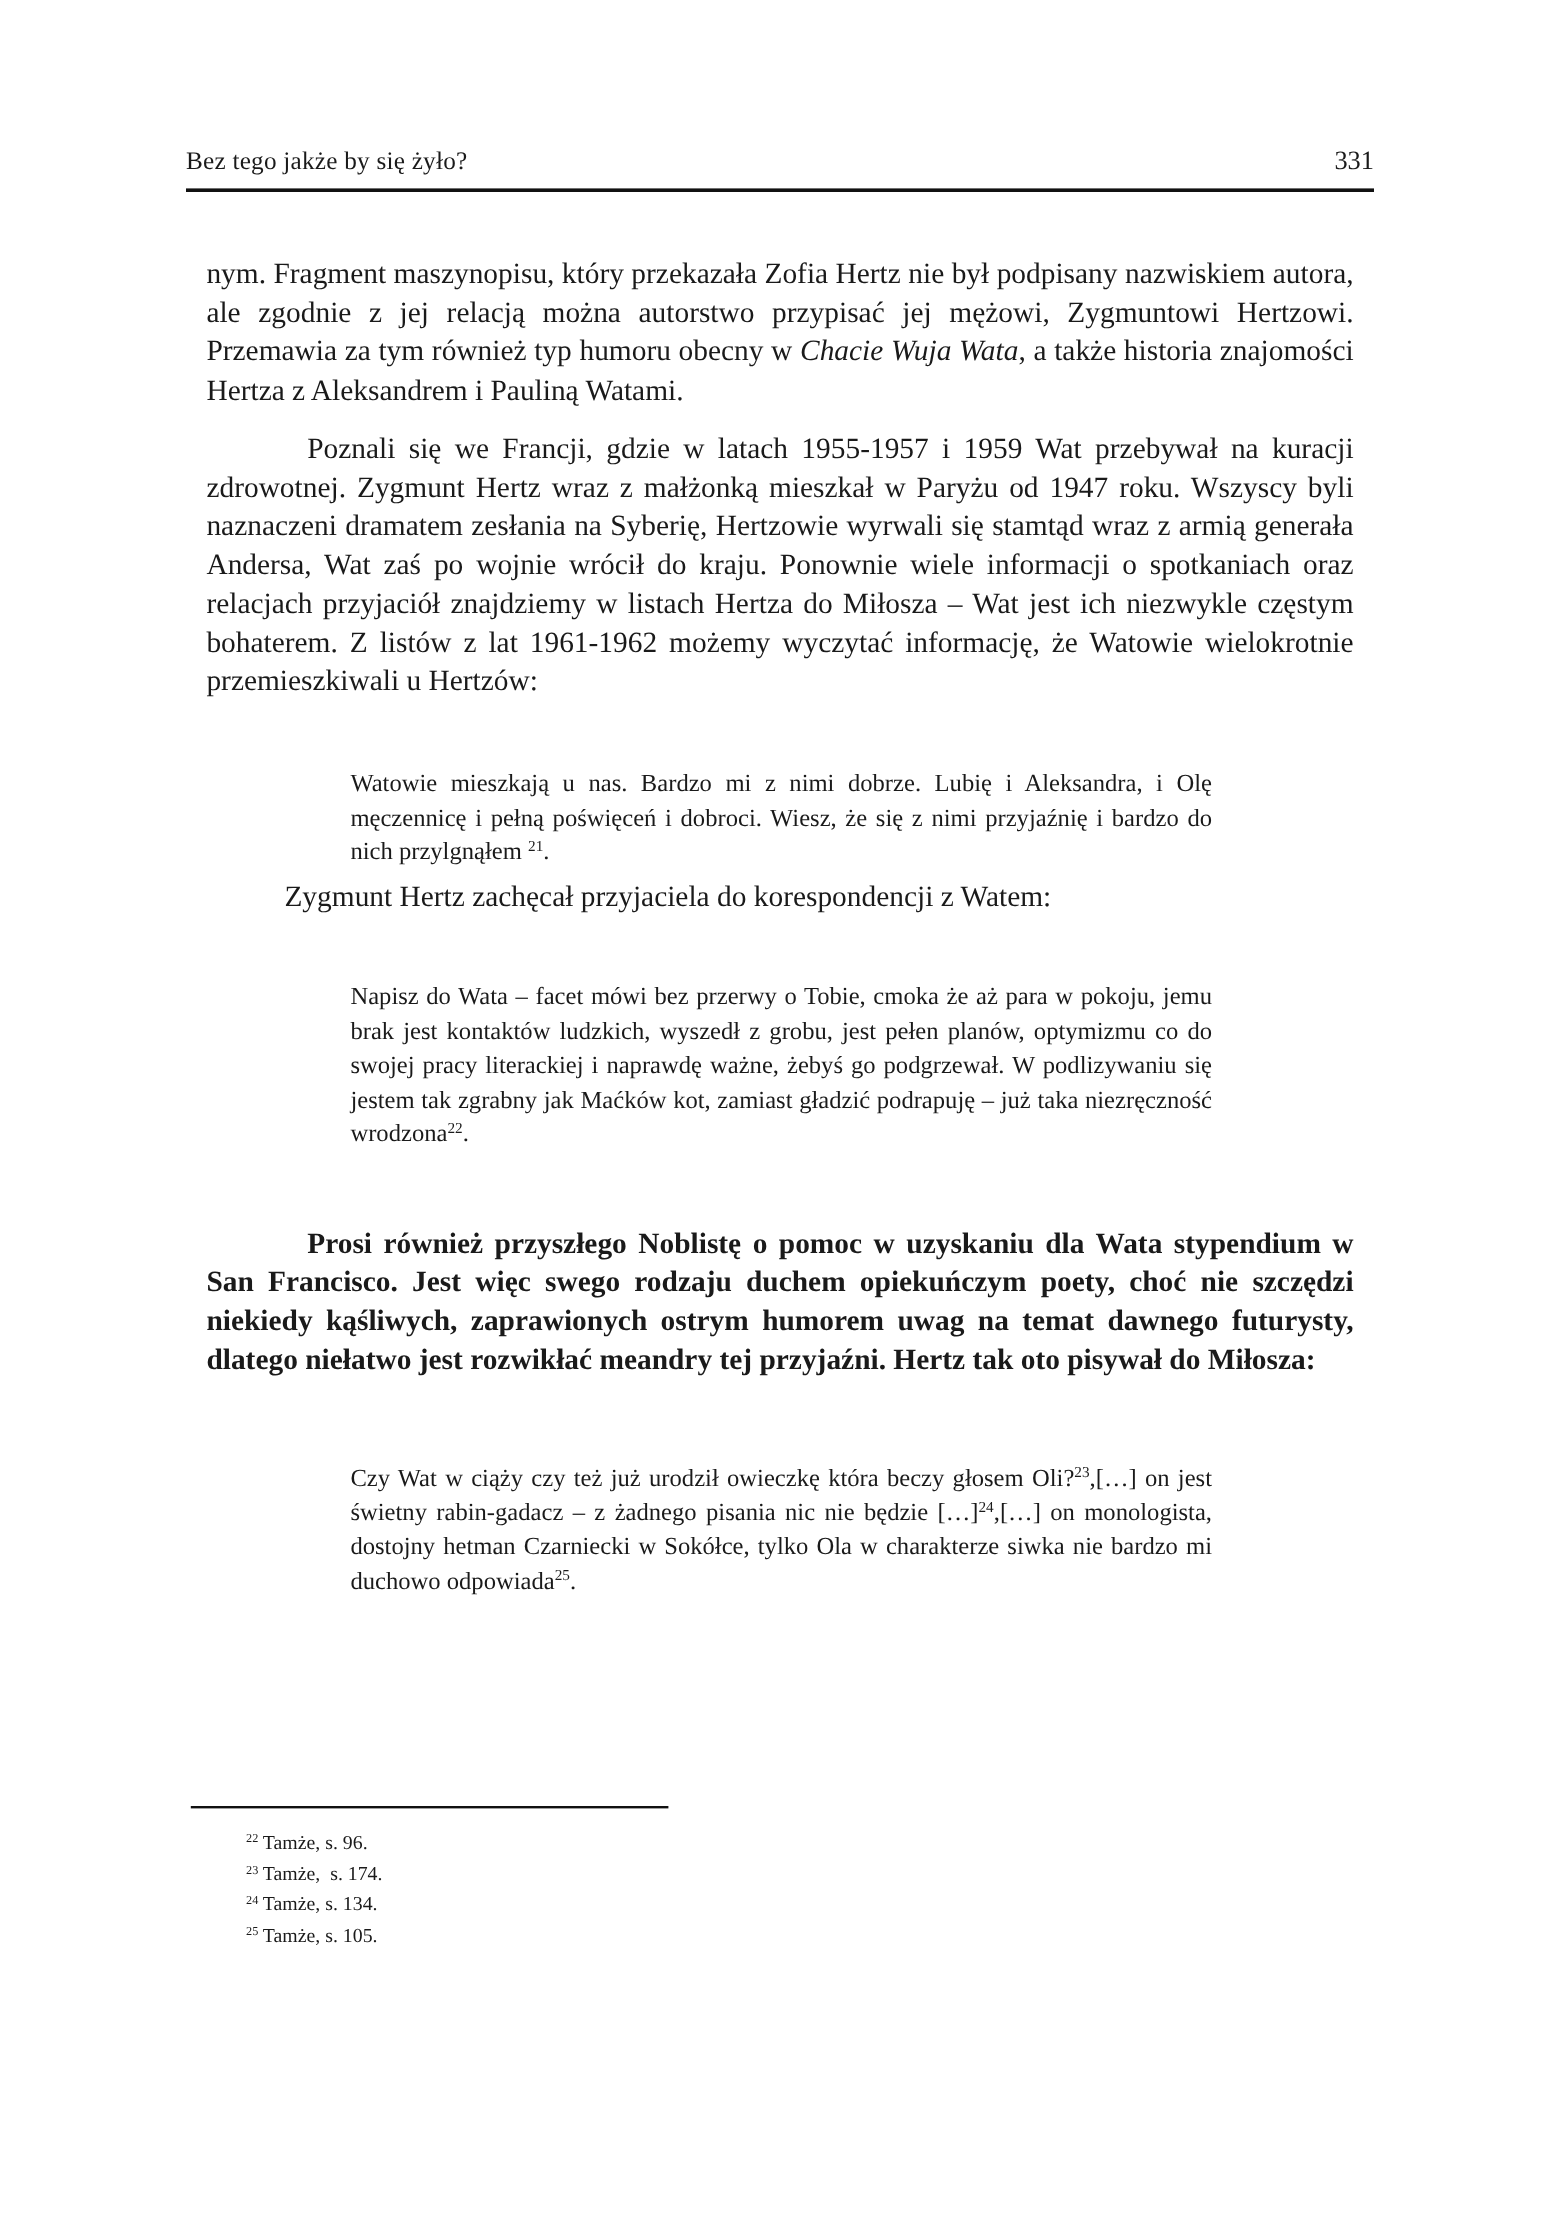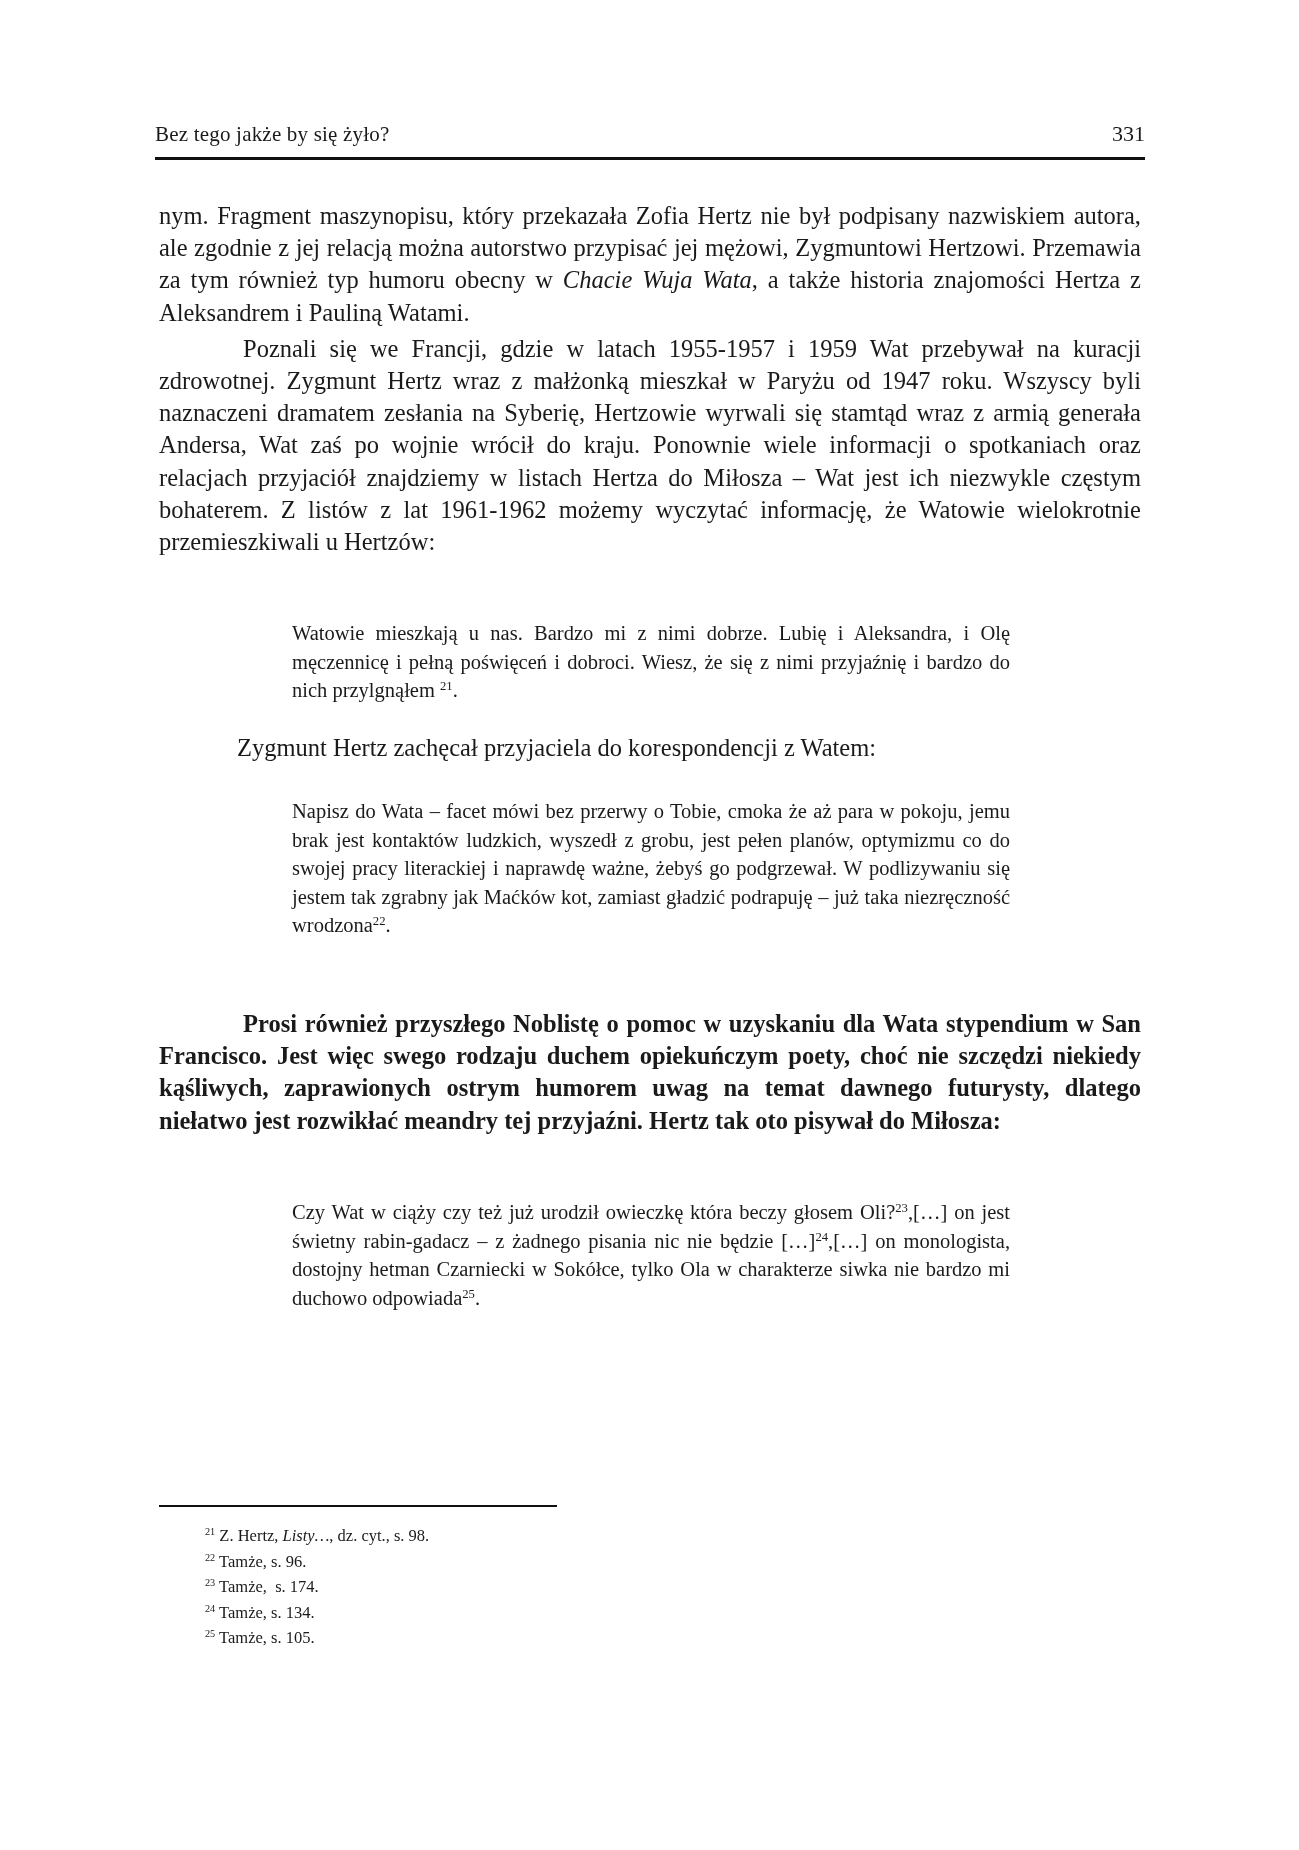--- a/index.html
+++ b/index.html
@@ -6,25 +6,25 @@
   body { width: 1299px; height: 1850px; position: relative; overflow: hidden; color: #1a1a1a; }
   .page { position: absolute; left: 0; top: 0; width: 1299px; height: 1850px; }
   .serif { font-family: "Liberation Serif", "DejaVu Serif", serif; }
 
   .running-head { position: absolute; left: 155px; width: 990px; top: 118px; height: 34px; }
   .running-title { position: absolute; left: 0; right: 0; text-align: left; font-size: 21px; letter-spacing: 0.2px; top: 4px; }
   .page-number { position: absolute; right: 0; font-size: 22px; top: 3px; }
   .head-rule { position: absolute; left: 155px; width: 990px; top: 157px; height: 3px; background: #111; }
 
   .body-text { position: absolute; left: 155px; width: 990px; font-size: 24.5px; line-height: 32.2px; text-align: justify; }
-  .body-text p { margin: 4px; }
+  .body-text p { margin: 17px; }
   .indent { text-indent: 84px; }
   .p-first { top: 196px; }
 
-  .quote { position: absolute; left: 292px; width: 718px; font-size: 20.5px; line-height: 28.6px; text-align: justify; }
+  .quote { position: absolute; left: 292px; width: 718px; font-size: 20.5px; line-height: 28.6px; text-align: justify; margin-top: 20px; }
   .q1 { top: 619px; }
   .q2 { top: 797px; }
   .q3 { top: 1198px; }
 
   .lead-line { position: absolute; left: 237px; width: 908px; top: 732px; font-size: 24.5px; line-height: 32px; }
   .p-prosi { top: 1004px; font-weight: bold; }
   .p-hertz { top: 1390px; }
 
   sup { font-size: 62%; vertical-align: 0.55em; line-height: 0; }
   i { font-style: italic; }
@@ -64,20 +64,19 @@
   </div>
 
   <div class="quote q3">
     <span>Czy Wat w ciąży czy też już urodził owieczkę która beczy głosem Oli?</span><sup>23</sup><span>,[…] on jest świetny rabin-gadacz – z żadnego pisania nic nie będzie […]</span><sup>24</sup><span>,[…] on monologista, dostojny hetman Czarniecki w Sokółce, tylko Ola w charakterze siwka nie bardzo mi duchowo odpowiada</span><sup>25</sup><span>.</span>
   </div>
 
 
   <div class="fn-rule"></div>
 
   <div class="footnotes">
-    <span class="footnote"><sup>21</sup> <span>Z. Hertz, </span><i>Listy…</i><span>, dz. cyt., s. 98.</span></span>
     <span class="footnote"><sup>22</sup> <span>Tamże, s. 96.</span></span>
     <span class="footnote"><sup>23</sup> <span style="white-space:pre">Tamże,  s. 174.</span></span>
     <span class="footnote"><sup>24</sup> <span>Tamże, s. 134.</span></span>
     <span class="footnote"><sup>25</sup> <span>Tamże, s. 105.</span></span>
   </div>
 
 </div>
 
 </body></html>

